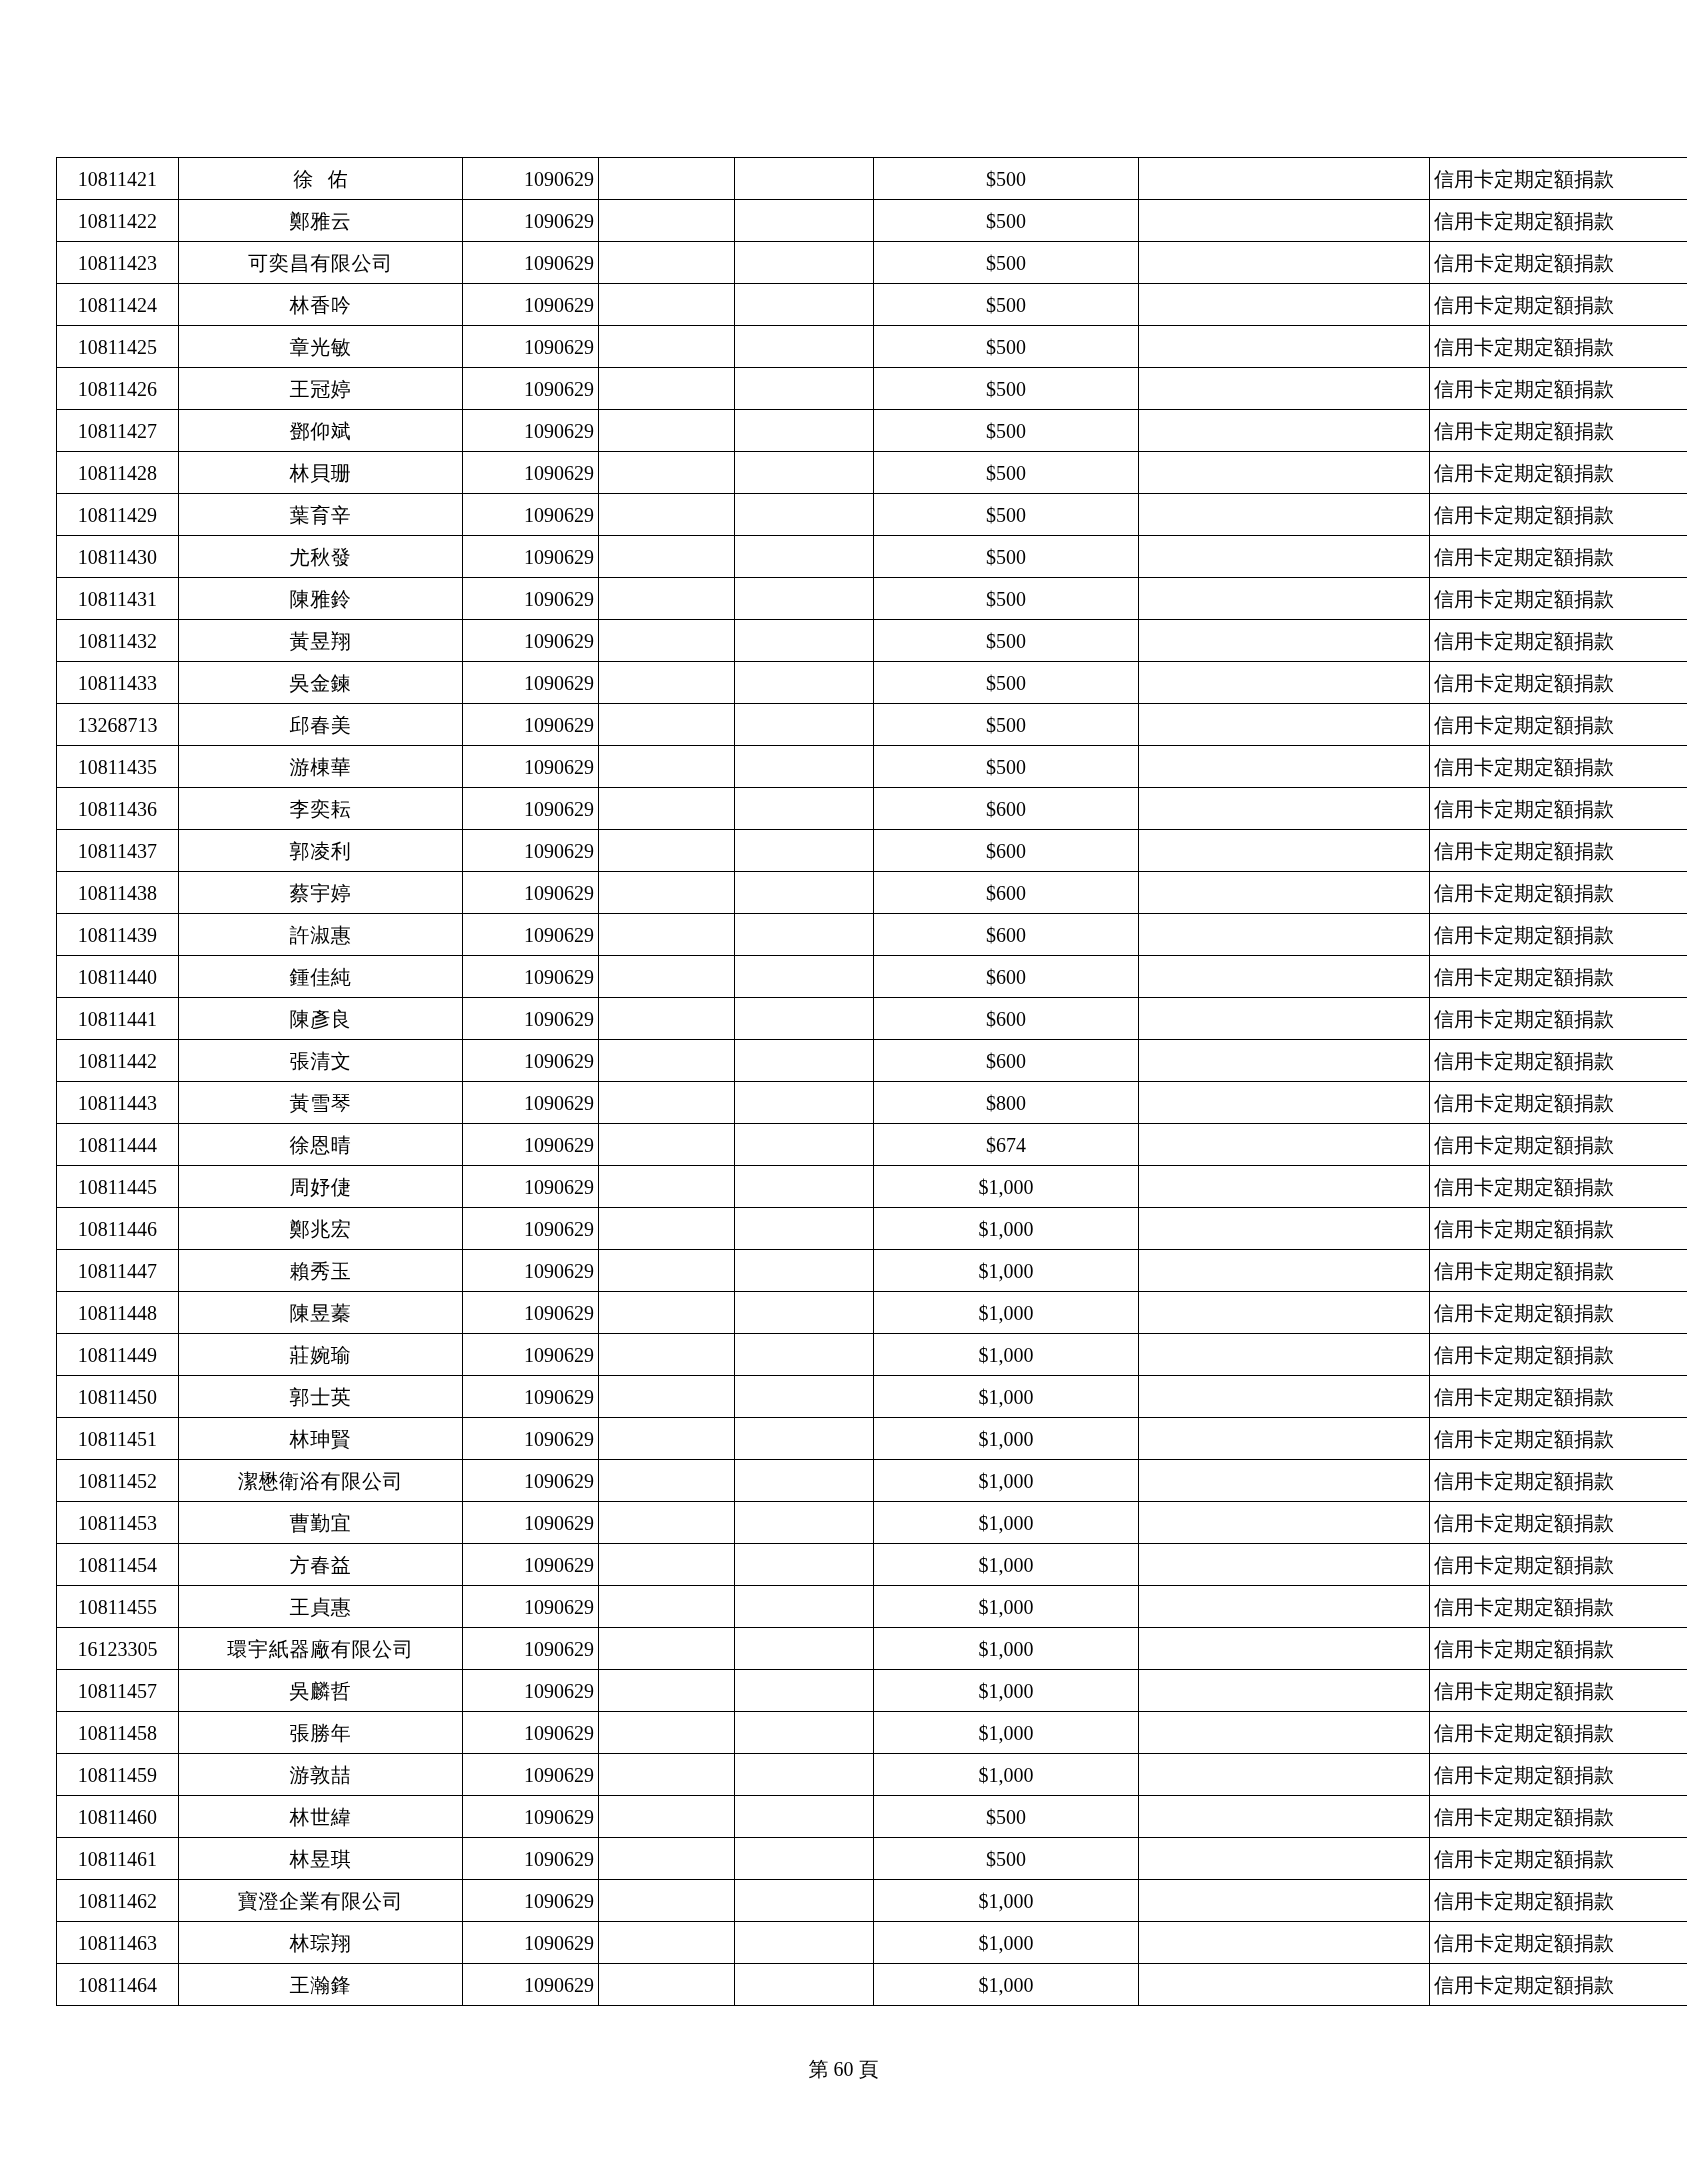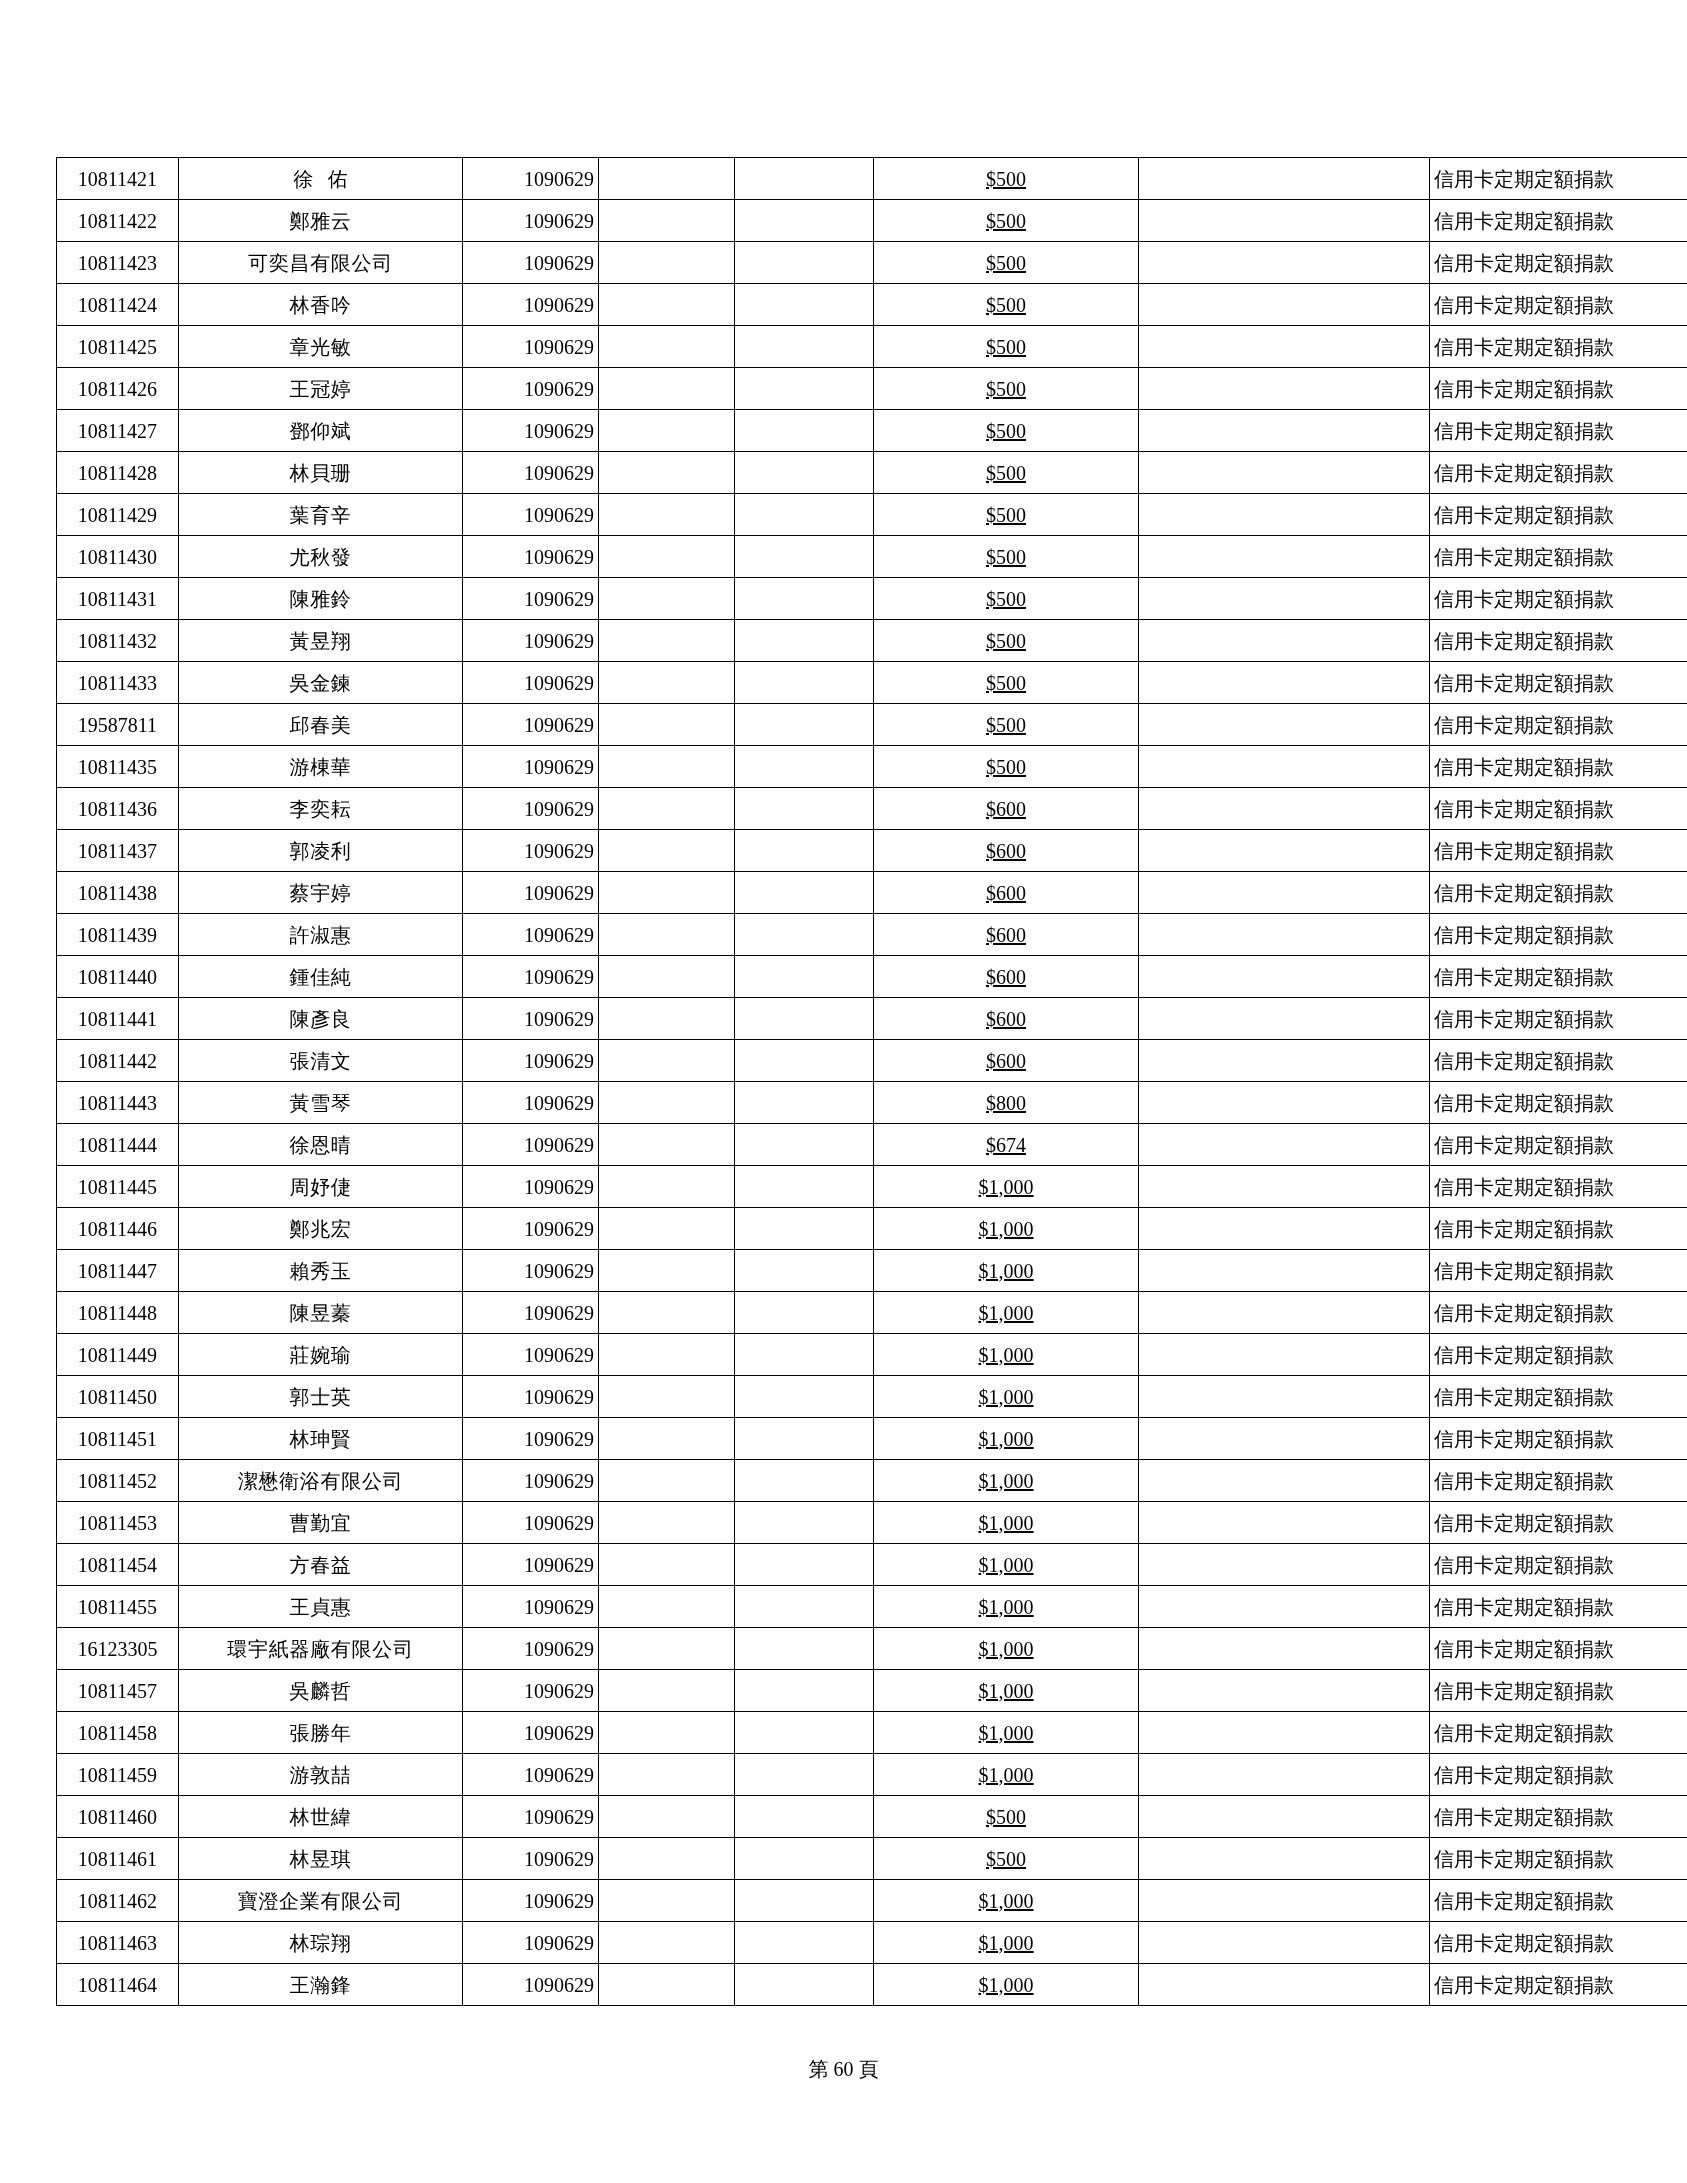--- a/index.html
+++ b/index.html
@@ -42,21 +42,21 @@
   col.c-date  { width: 136px; }
   col.c-blank1{ width: 136px; }
   col.c-blank2{ width: 139px; }
   col.c-amt   { width: 265px; }
   col.c-blank3{ width: 291px; }
   col.c-note  { width: 314px; }
 
   .cell-id    { text-align: center; }
   .cell-name  { text-align: center; letter-spacing: 0.7px; margin-top: 40px; }
   .cell-date  { text-align: right; }
-  .cell-amt   { text-align: center; text-decoration: underline; }
+  .cell-amt   { text-align: center; }
   .cell-note  { text-align: left; font-size: 14.6px; padding-left: 8px; }
   .cell-blank { text-align: center; }
 
   .name-spaced { letter-spacing: 14.6px; padding-left: 14.6px; }
 
   .footer {
     position: absolute;
     left: 0;
     top: 2041px;
     width: 1687px;
@@ -205,21 +205,21 @@
           <td class="cell-id">10811433</td>
           <td class="cell-name">吳金鍊</td>
           <td class="cell-date">1090629</td>
           <td class="cell-blank"></td>
           <td class="cell-blank"></td>
           <td class="cell-amt">$500</td>
           <td class="cell-blank"></td>
           <td class="cell-note">信用卡定期定額捐款</td>
         </tr>
         <tr>
-          <td class="cell-id">19587811</td>
+          <td class="cell-id">13268713</td>
           <td class="cell-name">邱春美</td>
           <td class="cell-date">1090629</td>
           <td class="cell-blank"></td>
           <td class="cell-blank"></td>
           <td class="cell-amt">$500</td>
           <td class="cell-blank"></td>
           <td class="cell-note">信用卡定期定額捐款</td>
         </tr>
         <tr>
           <td class="cell-id">10811435</td>

